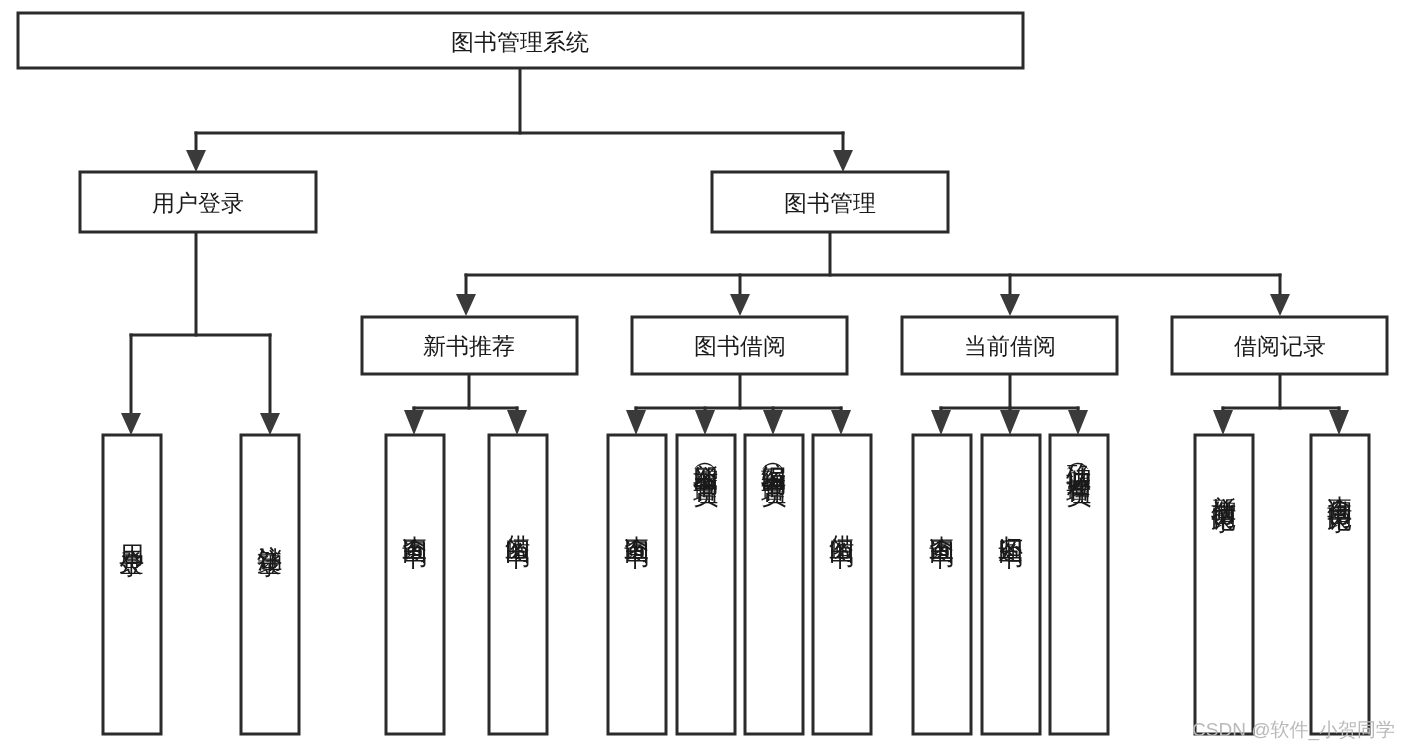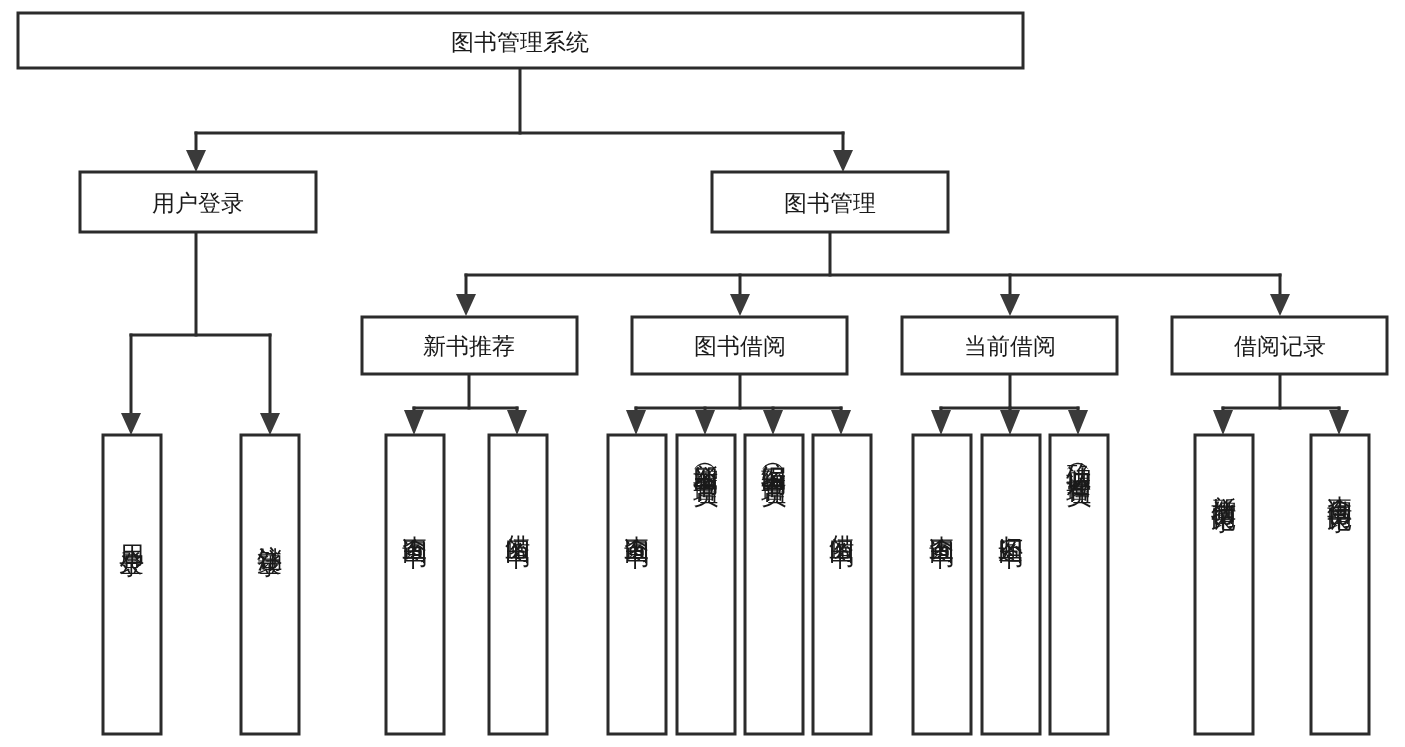--- a/index.html
+++ b/index.html
@@ -240,13 +240,14 @@
     <span class="vert-label" style="margin-top:8px;">确认归还（管理员）</span>
   </div>
 
   <div class="vert-label-wrap" style="left:1195px; top:435px; width:58px; height:299px;">
     <span class="vert-label" style="margin-top:40px;">新增借阅记录</span>
   </div>
   <div class="vert-label-wrap" style="left:1311px; top:435px; width:58px; height:299px;">
     <span class="vert-label" style="margin-top:40px;">查询借阅记录</span>
   </div>
 
+  <div class="watermark">CSDN @软件_小贺同学</div>
 </div>
 
 </body></html>

